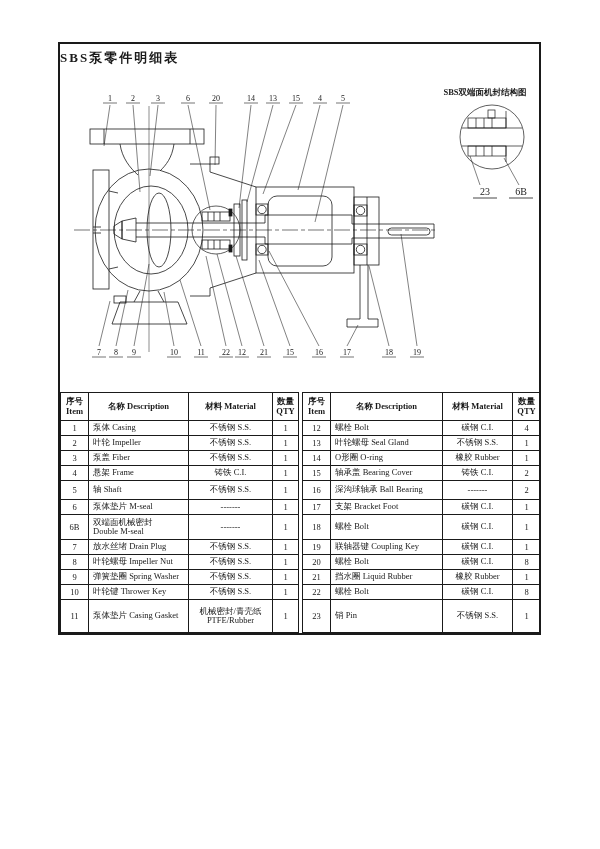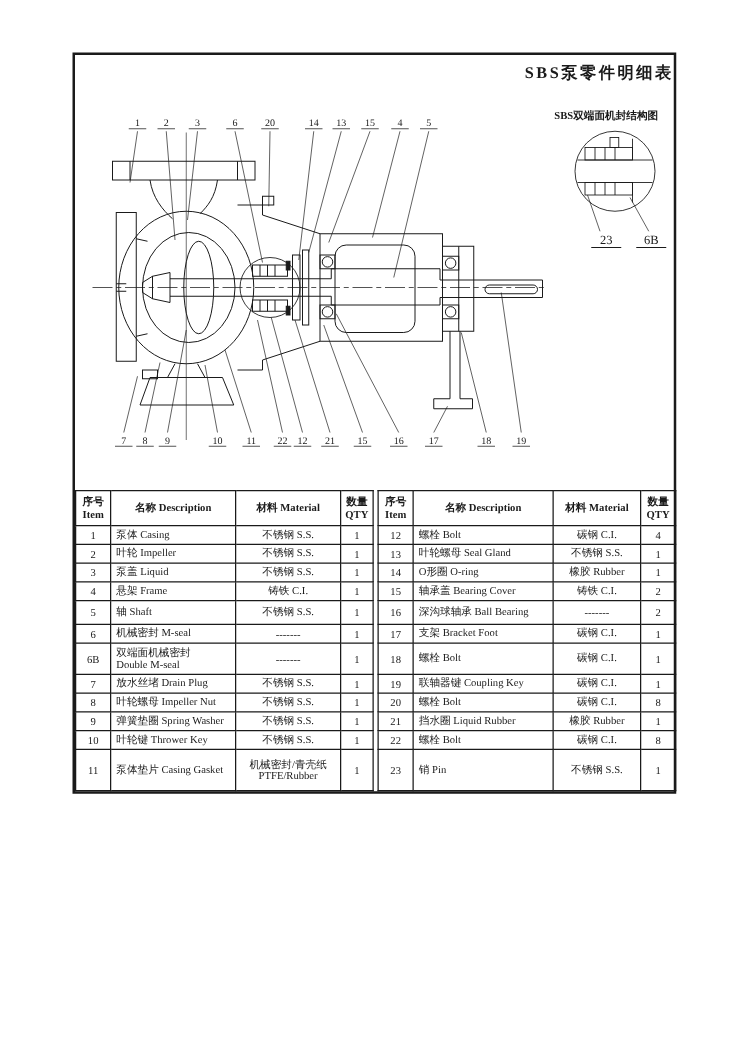--- a/index.html
+++ b/index.html
@@ -5,21 +5,21 @@
   html,body{margin:0;padding:0;}
   body{
     width:600px;height:849px;position:relative;background:#ffffff;
     font-family:"Liberation Serif","DejaVu Serif",serif;color:#1a1a1a;
   }
   .frame{
     position:absolute;left:58px;top:42px;width:483px;height:593px;
     border:2px solid #1a1a1a;box-sizing:border-box;background:#fff;
   }
   .doc-title{
-    position:absolute;top:5px;left:0;width:479px;text-align:right;
+    position:absolute;top:5px;left:0;width:479px;text-align:left;
     font-size:13px;font-weight:bold;letter-spacing:2px;
   }
   svg.drawing{position:absolute;left:0;top:0;display:block;}
   .tables{
     position:absolute;left:0;bottom:0;width:479px;display:flex;gap:3px;
   }
   table{border-collapse:collapse;table-layout:fixed;font-size:8.5px;flex:0 0 auto;}
   th,td{border:1px solid #1a1a1a;padding:0 2px;overflow:hidden;vertical-align:middle;}
   th{font-weight:bold;font-size:8.5px;line-height:1.15;}
   thead tr{height:28px;}
@@ -265,39 +265,39 @@
             <td class="c">1</td>
           </tr>
         <tr>
             <td class="c">2</td>
             <td class="desc">叶轮 Impeller</td>
             <td class="c">不锈钢 S.S.</td>
             <td class="c">1</td>
           </tr>
         <tr>
             <td class="c">3</td>
-            <td class="desc">泵盖 Liquid</td>
+            <td class="desc">泵盖 Fiber</td>
             <td class="c">不锈钢 S.S.</td>
             <td class="c">1</td>
           </tr>
         <tr>
             <td class="c">4</td>
             <td class="desc">悬架 Frame</td>
             <td class="c">铸铁 C.I.</td>
             <td class="c">1</td>
           </tr>
         <tr>
             <td class="c">5</td>
             <td class="desc">轴 Shaft</td>
             <td class="c">不锈钢 S.S.</td>
             <td class="c">1</td>
           </tr>
         <tr>
             <td class="c">6</td>
-            <td class="desc">机械密封 M-seal</td>
+            <td class="desc">泵体垫片 M-seal</td>
             <td class="c">-------</td>
             <td class="c">1</td>
           </tr>
         <tr>
             <td class="c">6B</td>
             <td class="desc">
               <span class="blk">双端面机械密封</span>
               <span class="blk">Double M-seal</span>
             </td>
             <td class="c">-------</td>

